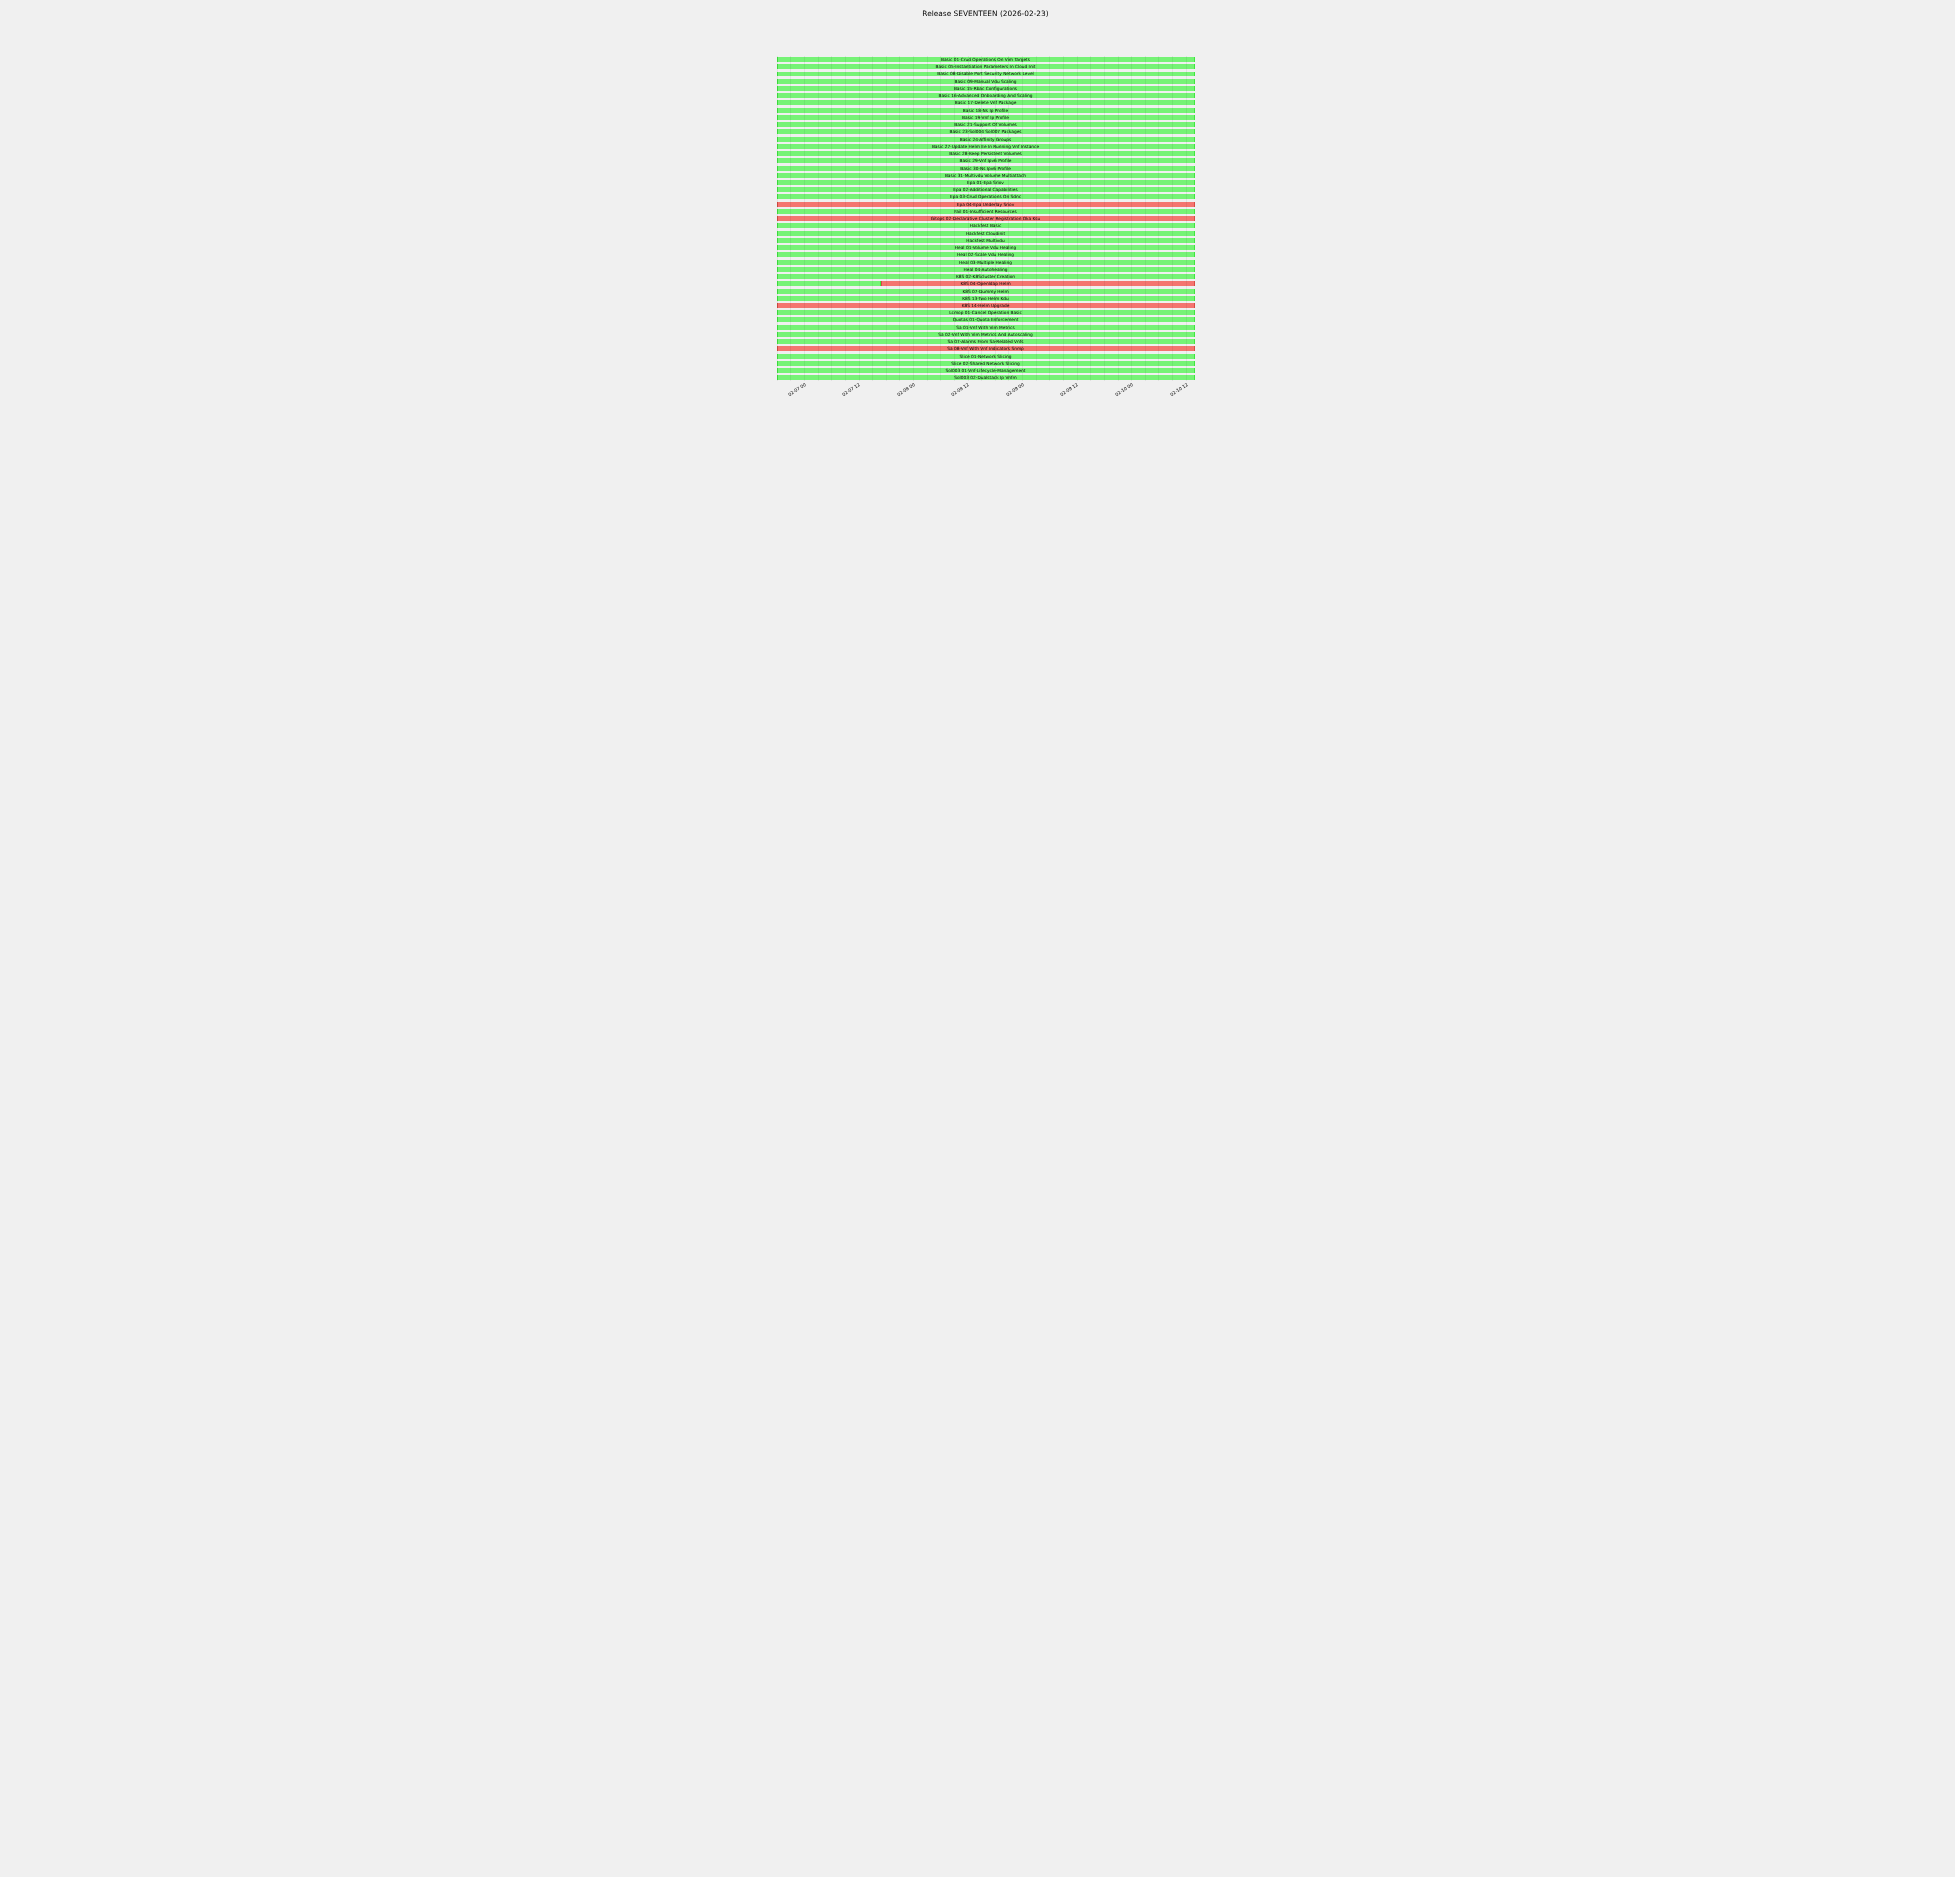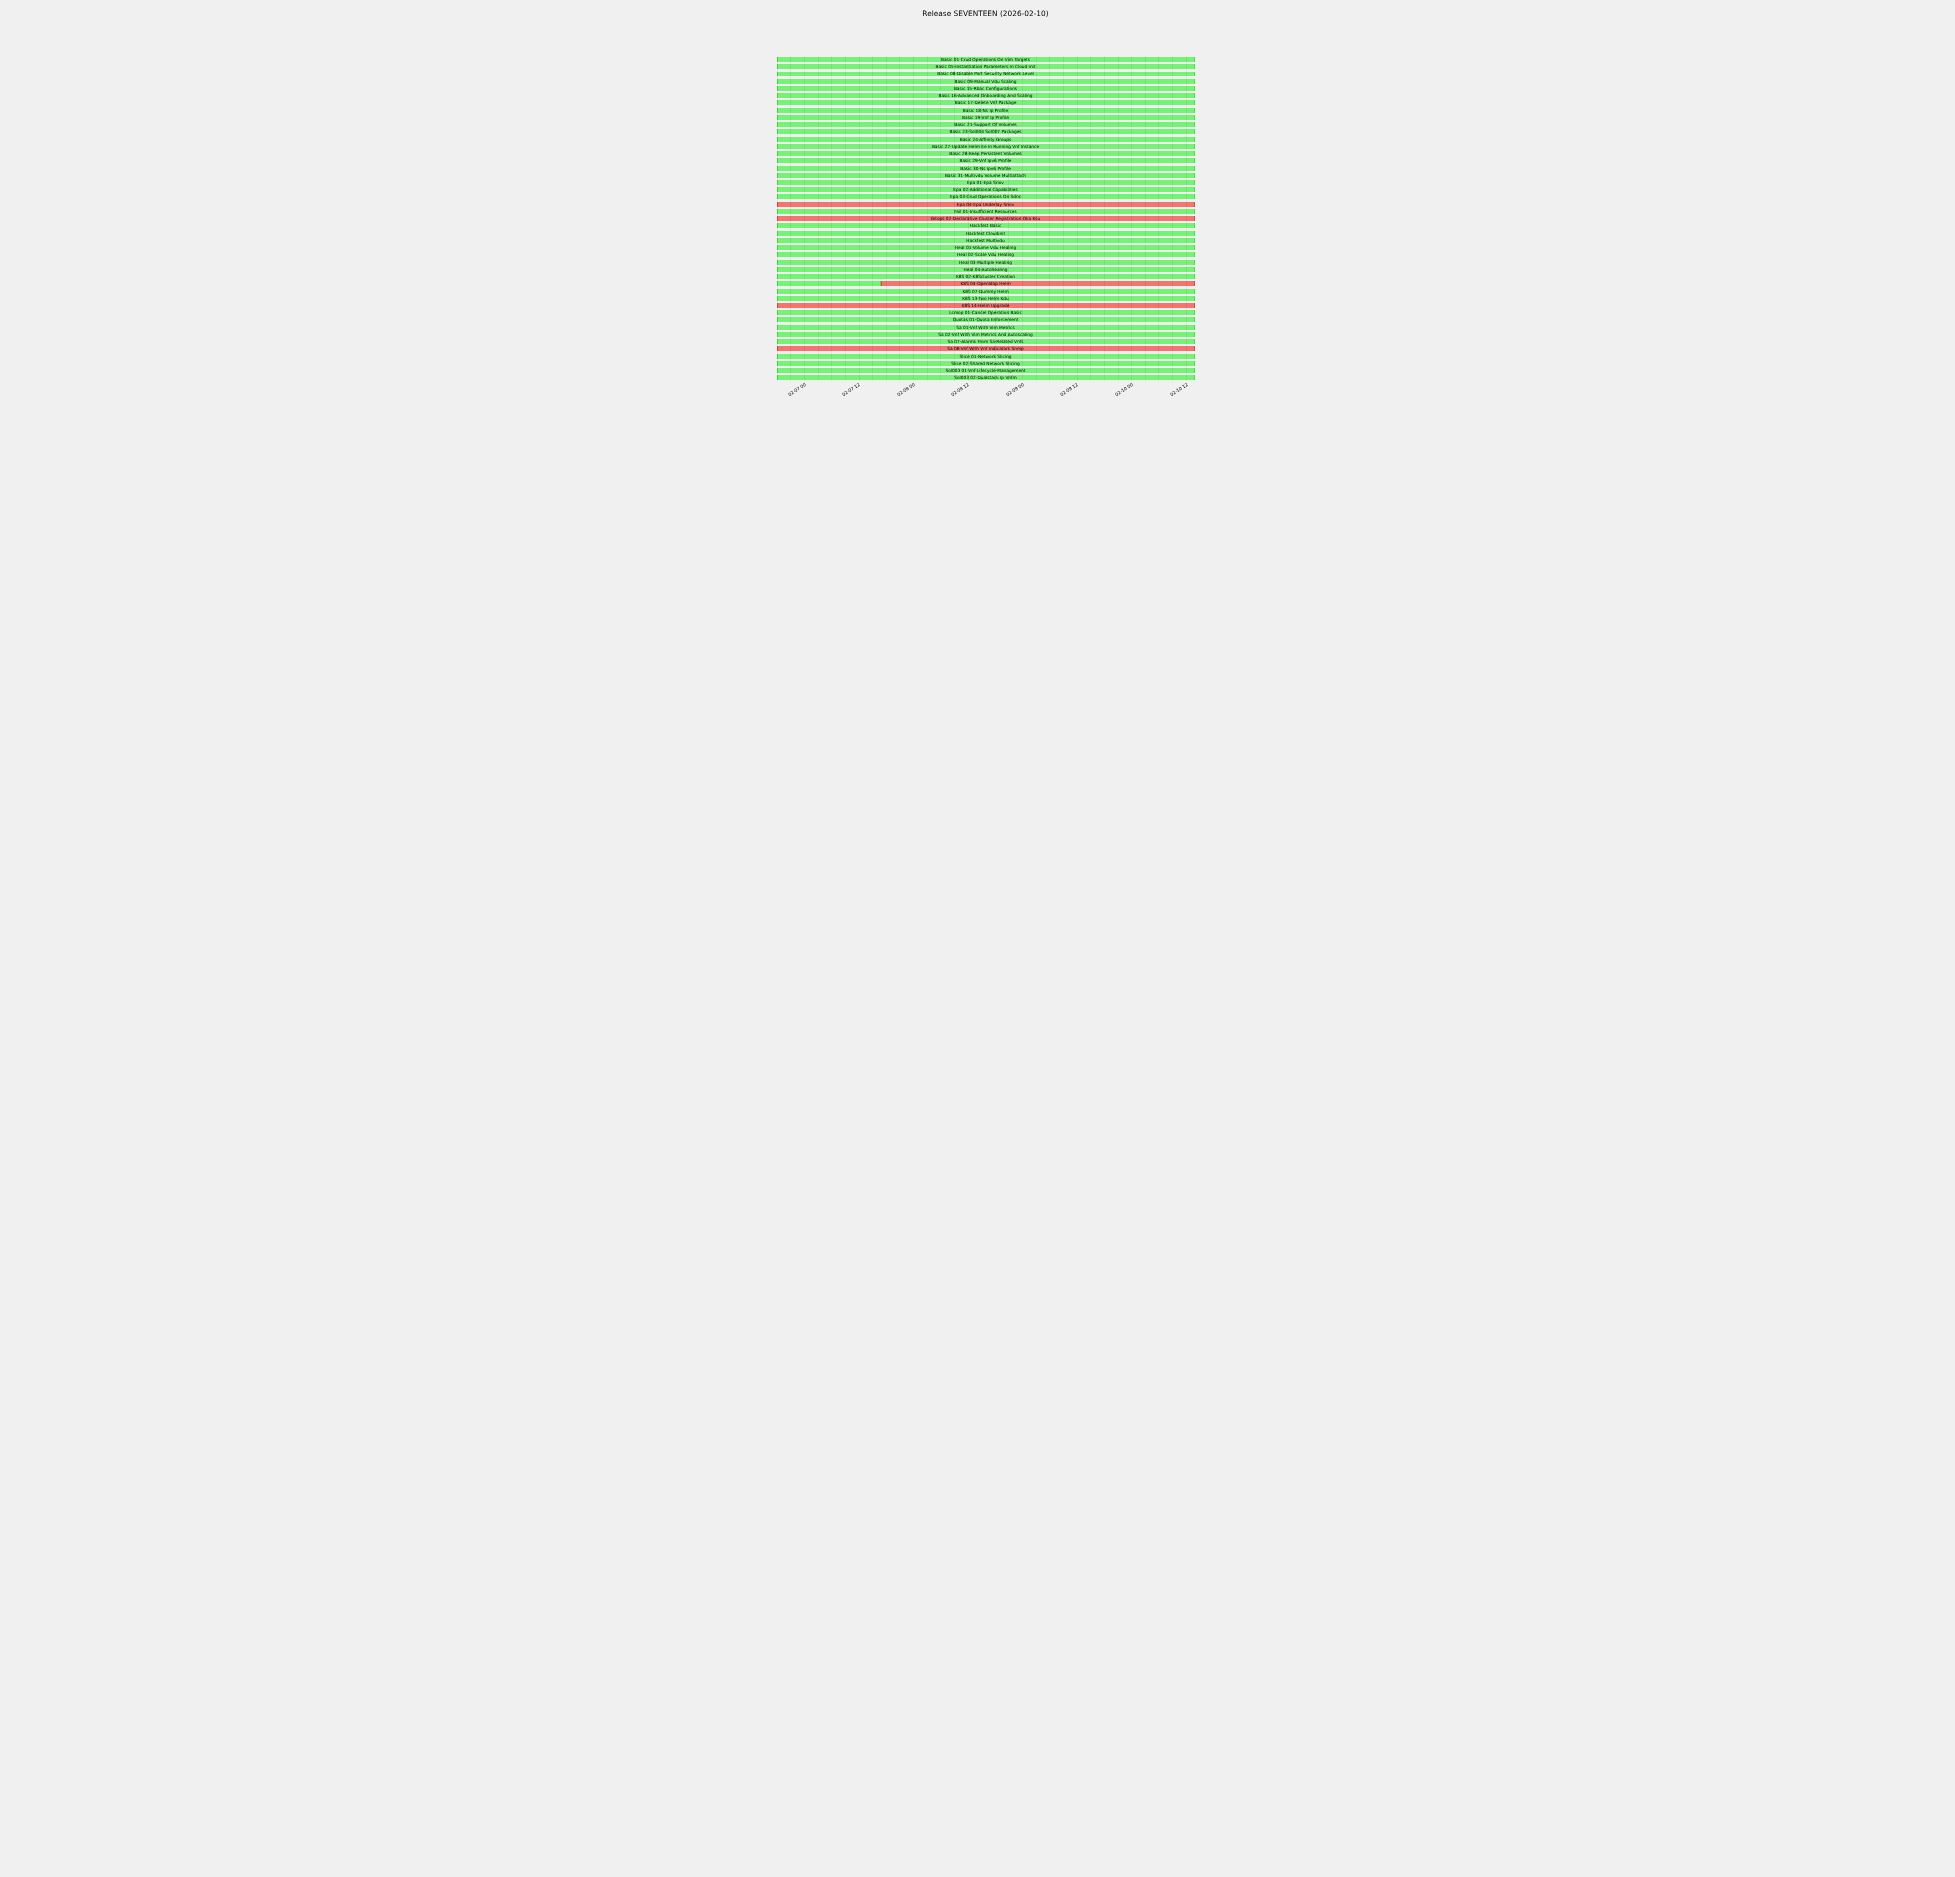--- a/index.html
+++ b/index.html
@@ -42,21 +42,21 @@
     position:absolute;top:0;
     font-size:4.5px;color:#000;white-space:nowrap;
     transform-origin:100% 0;
     transform:rotate(-33deg);
   }
 </style>
 </head>
 <body>
 
 <div class="figure">
-  <div class="chart-title">Release SEVENTEEN (2026-02-10)</div>
+  <div class="chart-title">Release SEVENTEEN (2026-02-23)</div>
   <div class="plot" id="plot">
       <div class="gridline" style="left: 0.08%; background: rgba(0, 0, 0, 0.06);"></div>
       <div class="gridline" style="left: 3.34%; background: rgba(0, 0, 0, 0.06);"></div>
       <div class="gridline" style="left: 6.6%; background: rgba(0, 0, 0, 0.06);"></div>
       <div class="gridline" style="left: 9.86%; background: rgba(0, 0, 0, 0.06);"></div>
       <div class="gridline" style="left: 13.12%; background: rgba(0, 0, 0, 0.06);"></div>
       <div class="gridline" style="left: 16.38%; background: rgba(0, 0, 0, 0.06);"></div>
       <div class="gridline" style="left: 19.64%; background: rgba(0, 0, 0, 0.06);"></div>
       <div class="gridline" style="left: 22.9%; background: rgba(0, 0, 0, 0.06);"></div>
       <div class="gridline" style="left: 26.16%; background: rgba(0, 0, 0, 0.06);"></div>

